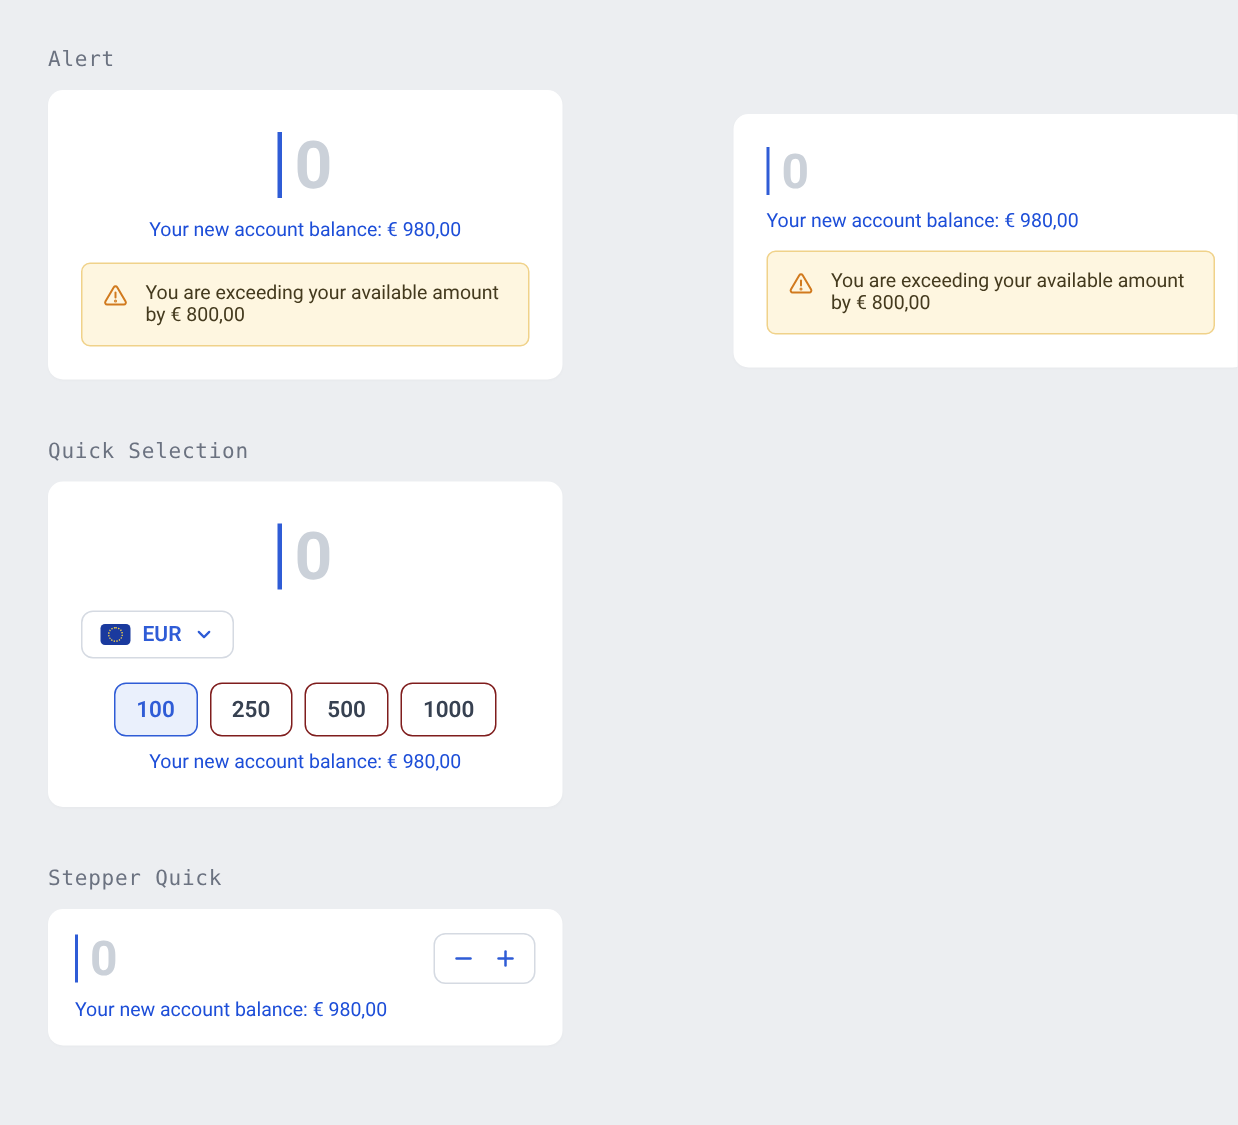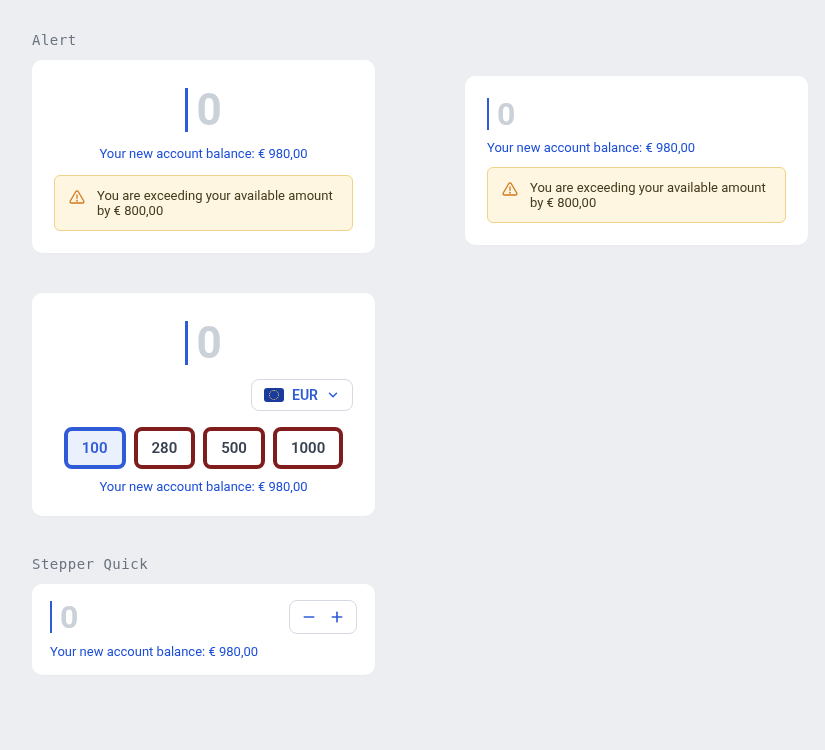--- a/index.html
+++ b/index.html
@@ -10,21 +10,21 @@
     height: 750px;
     background: #eceef1;
     font-family: -apple-system, BlinkMacSystemFont, "Segoe UI", Roboto, Helvetica, Arial, sans-serif;
     color: #1f2937;
   }
   .page {
     padding: 32px;
   }
   .row {
     display: flex;
-    gap: 90px;
+    gap: 114px;
     align-items: flex-start;
   }
   .section-label {
     font-family: ui-monospace, SFMono-Regular, Menlo, Consolas, monospace;
     font-size: 14px;
     color: #6b7280;
     margin: 0 0 12px 0;
     letter-spacing: 0.5px;
   }
   .card {
@@ -111,21 +111,21 @@
   .chev {
     width: 14px; height: 14px;
   }
   .quick-row {
     display: flex;
     justify-content: center;
     gap: 8px;
     margin: 16px 0 10px 0;
   }
   .qbtn {
-    border: 4px solid #7f1d1d;
+    border: 1px solid #7f1d1d;
     border-radius: 8px;
     padding: 8px 14px;
     font-size: 15px;
     font-weight: 600;
     color: #374151;
     background: #fff;
     cursor: pointer;
     min-width: 50px;
     text-align: center;
   }
@@ -153,21 +153,21 @@
   .stepper-btn {
     width: 18px;
     height: 18px;
     display: inline-flex;
     align-items: center;
     justify-content: center;
     color: #2f5cd6;
     cursor: pointer;
   }
   .stepper-btn svg { display:block; }
-  .center { text-align:right; }
+  .center { text-align:left; }
   .section { margin-bottom: 40px; }
   .card-col { display:flex; flex-direction:column; }
 </style>
 </head>
 <body>
 
 <div class="page">
 
   <div class="section">
     <div class="row">
@@ -215,38 +215,39 @@
             <span>
               <span>You are exceeding your available amount by </span><span>€ 800,00</span>
             </span>
           </div>
         </div>
       </div>
     </div>
   </div>
 
   <div class="section">
+    <p class="section-label">Quick Selection</p>
     <div class="card w-wide card-col">
       <div class="big-zero-wrap">
         <span class="big-zero">0</span>
       </div>
       <div class="center">
         <span class="cur-select">
           <span class="flag"></span>
           <span>EUR</span>
           <span class="chev">
             <svg viewBox="0 0 24 24" width="14" height="14" fill="none" stroke="#2f5cd6" stroke-width="2.5" stroke-linecap="round" stroke-linejoin="round">
               <polyline points="6 9 12 15 18 9"></polyline>
             </svg>
           </span>
         </span>
       </div>
       <div class="quick-row">
         <span class="qbtn selected">100</span>
-        <span class="qbtn">280</span>
+        <span class="qbtn">250</span>
         <span class="qbtn">500</span>
         <span class="qbtn">1000</span>
       </div>
       <div class="balance-line" style="margin-bottom:0;">
         <span>Your new account balance: </span><span>€ 980,00</span>
       </div>
     </div>
   </div>
 
   <div class="section" style="margin-bottom:0;">

